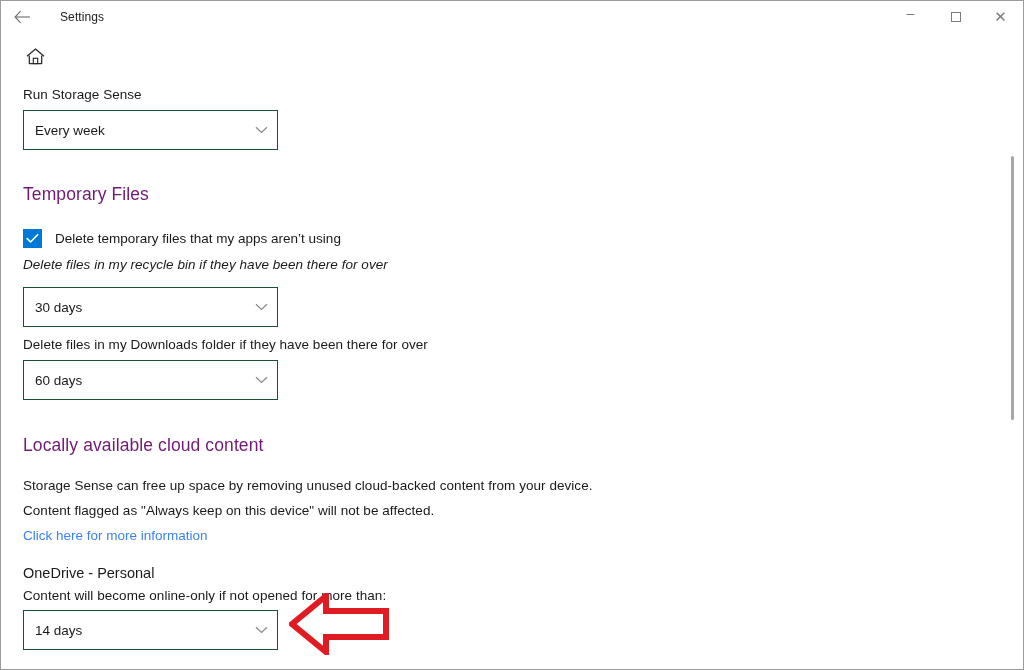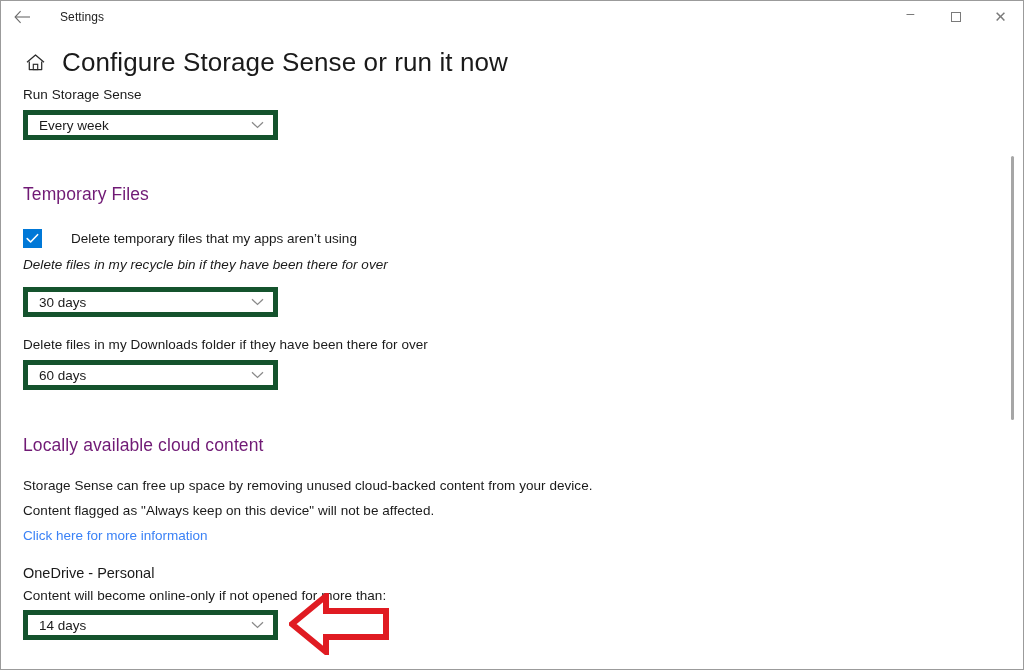--- a/index.html
+++ b/index.html
@@ -140,22 +140,22 @@
     font-size: 13.5px;
     color: #3b82f6;
     white-space: nowrap;
     cursor: pointer;
   }
 
   
   .combo {
     position: absolute;
     width: 255px;
-    height: 30px;
-    border: 5px solid #14532d;
+    height: 40px;
+    border: 1px solid #14532d;
     background: #ffffff;
     box-sizing: border-box;
     display: flex;
     align-items: center;
     cursor: pointer;
   }
   .combo-text {
     font-size: 13.5px;
     color: #1a1a1a;
     margin-left: 11px;
@@ -249,39 +249,38 @@
   </div>
 
   <div class="page-header">
     <div class="home-icon">
       <svg width="21" height="19" viewBox="0 0 21 19">
         <path d="M2 9.3 L10.5 2 L19 9.3" fill="none" stroke="#2b2b2b" stroke-width="1.25" stroke-linejoin="round"></path>
         <path d="M4.3 8.6 L4.3 16.6 L16.7 16.6 L16.7 8.6" fill="none" stroke="#2b2b2b" stroke-width="1.25" stroke-linejoin="round"></path>
         <rect x="8.3" y="11.3" width="4.4" height="5.3" fill="none" stroke="#2b2b2b" stroke-width="1.15"></rect>
       </svg>
     </div>
-    <div class="page-title">Configure Storage Sense or run it now</div>
   </div>
 
   <div class="content">
 
     <div class="lbl" style="left:22px; top:54px;">Run Storage Sense</div>
 
     <div class="combo" style="left:22px; top:77px;">
       <span class="combo-text">Every week</span>
       <span class="combo-chevron">
         <svg width="13" height="8" viewBox="0 0 13 8">
           <path d="M1 1.2 L6.5 6.5 L12 1.2" fill="none" stroke="#8a8a8a" stroke-width="1.25"></path>
         </svg>
       </span>
     </div>
 
     <div class="section-head" style="left:22px; top:151px;">Temporary Files</div>
 
-    <div class="checkbox-row" style="left:22px; top:196px;gap:16px;">
+    <div class="checkbox-row" style="left:22px; top:196px;">
       <span class="checkbox" style="background:#0078d7; border:1px solid #0078d7;">
         <svg width="13" height="11" viewBox="0 0 13 11">
           <path d="M1.2 5.6 L4.6 9 L11.6 1.7" fill="none" stroke="#ffffff" stroke-width="1.6" stroke-linecap="round" stroke-linejoin="round"></path>
         </svg>
       </span>
       <span class="checkbox-label">Delete temporary files that my apps aren’t using</span>
     </div>
 
     <div class="lbl" style="left:22px; top:224px;font-style:italic;">Delete files in my recycle bin if they have been there for over</div>
 

